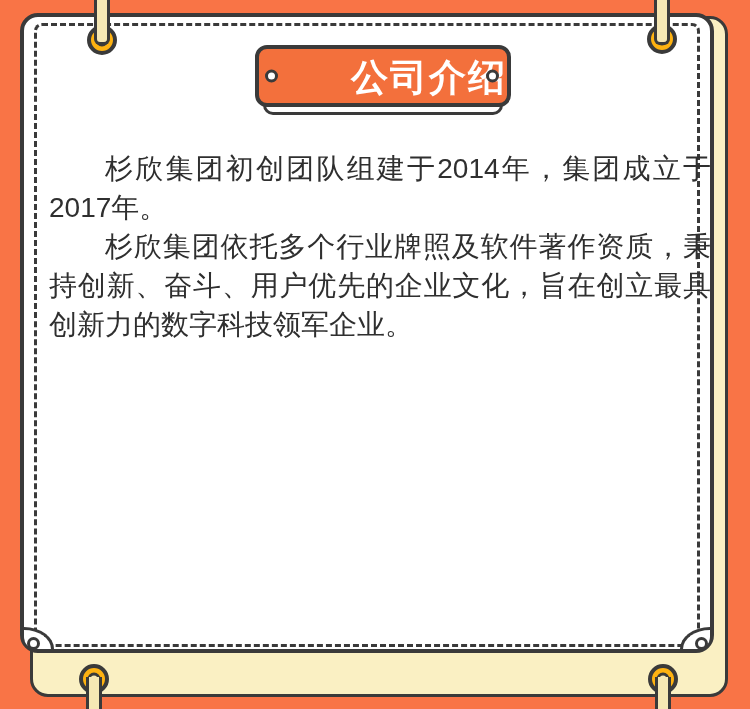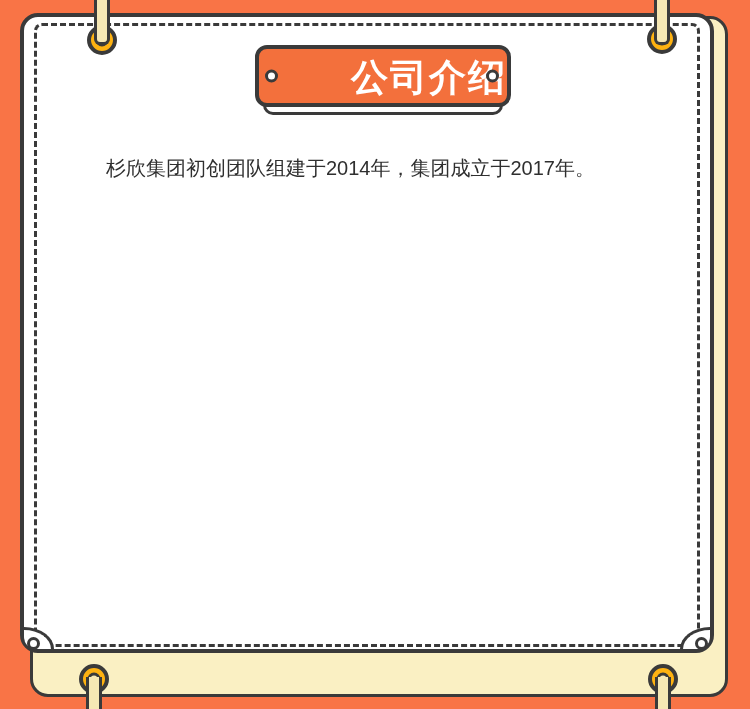--- a/index.html
+++ b/index.html
@@ -76,22 +76,22 @@
     line-height:1;padding-top:2px;
   }
   .rivet{
     position:absolute;width:13px;height:13px;box-sizing:border-box;background:#fff;
     border:3px solid var(--outline);border-radius:50%;top:50%;transform:translateY(-50%);
   }
   .rivet.left{left:6px;}
   .rivet.right{right:8px;}
   
   .content{
-    position:absolute;left:42px;top:132px;width:662px;z-index:3;
-    color:var(--text);font-size:20px;line-height:39px;text-align:justify;
+    position:absolute;left:25px;top:132px;width:662px;z-index:3;
+    color:var(--text);font-size:28px;line-height:39px;text-align:justify;
   }
   .content p{margin:0;text-indent:2em;}
   
   .tab{
     position:absolute;bottom:0;width:30px;height:22px;box-sizing:border-box;
     background:var(--card-fill);z-index:3;
   }
   .tab.left{left:0;border-top:3px solid var(--outline);
     border-right:3px solid var(--outline);border-radius:0 100% 0 12px;}
   .tab.right{right:0;border-top:3px solid var(--outline);
@@ -119,20 +119,21 @@
     <div class="dashed"></div>
     <div class="tab left">
       <span class="tab-rivet"></span>
     </div>
     <div class="tab right">
       <span class="tab-rivet"></span>
     </div>
 
     <div class="content">
       <p>杉欣集团初创团队组建于2014年，集团成立于2017年。</p>
+      <p>杉欣集团依托多个行业牌照及软件著作资质，秉持创新、奋斗、用户优先的企业文化，旨在创立最具创新力的数字科技领军企业。</p>
     </div>
   </div>
 
   <div class="banner-lip"></div>
   <div class="banner">
     <span class="rivet left"></span>
     <span class="banner-title">公司介绍</span>
     <span class="rivet right"></span>
   </div>
 

